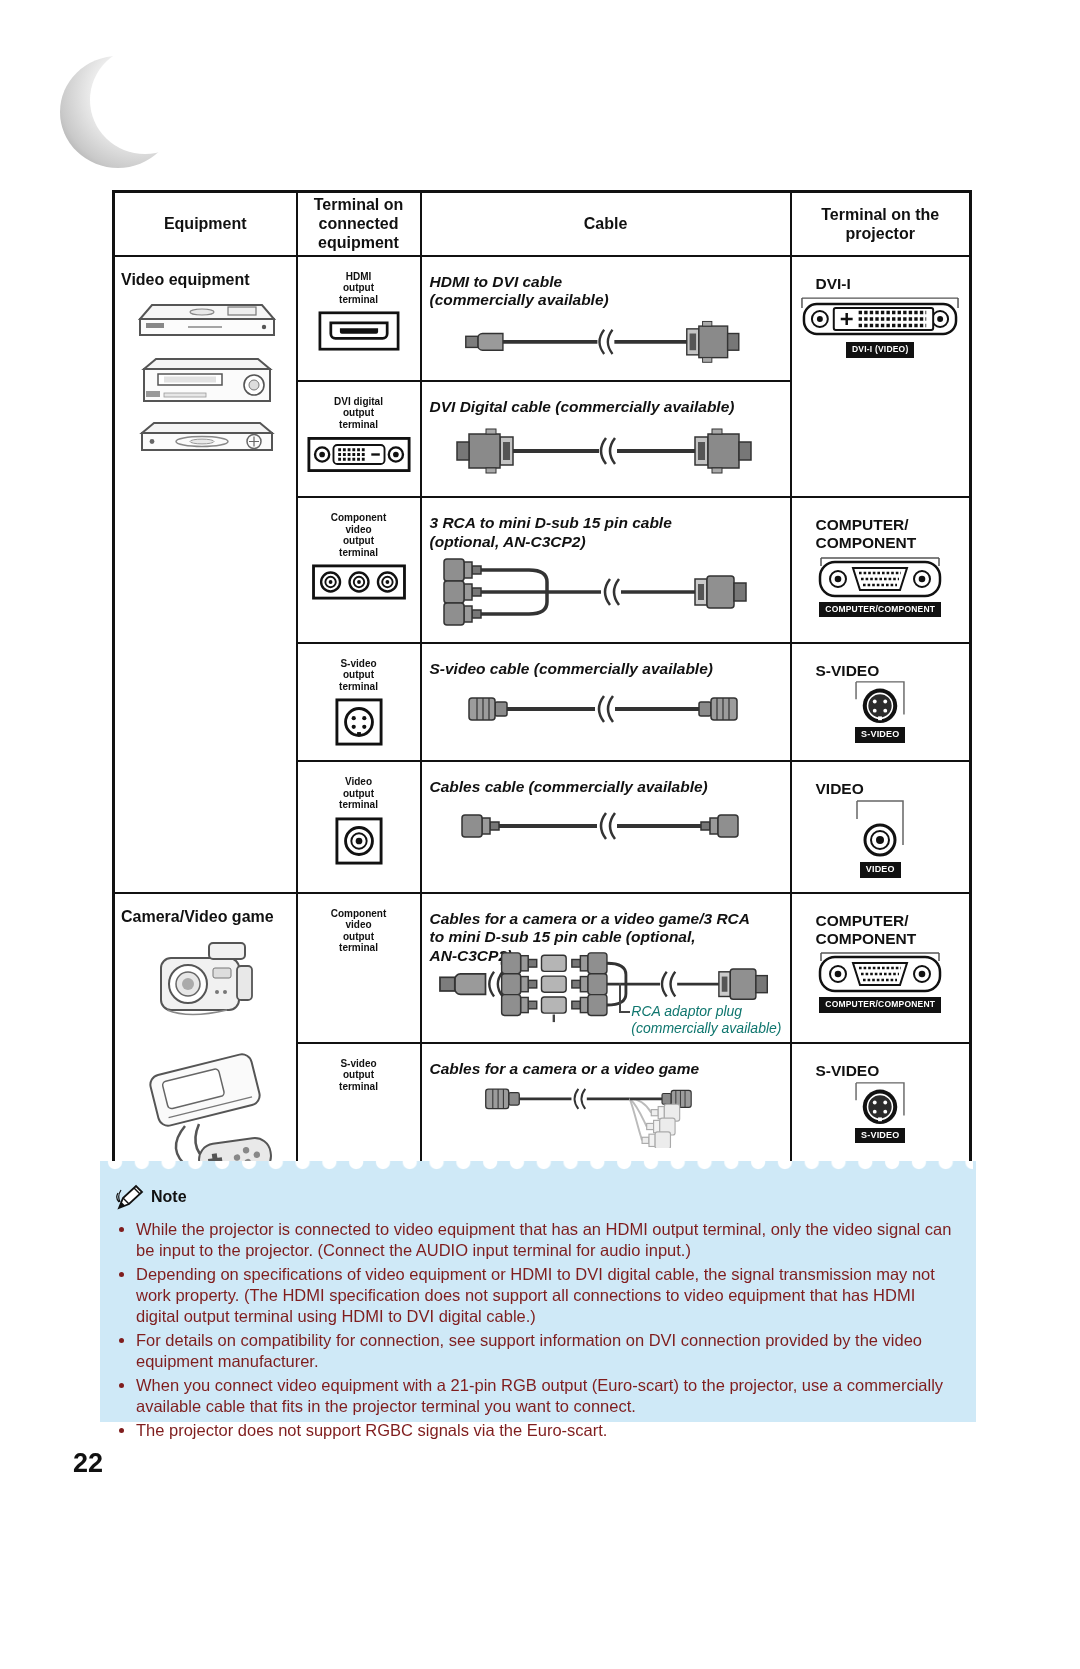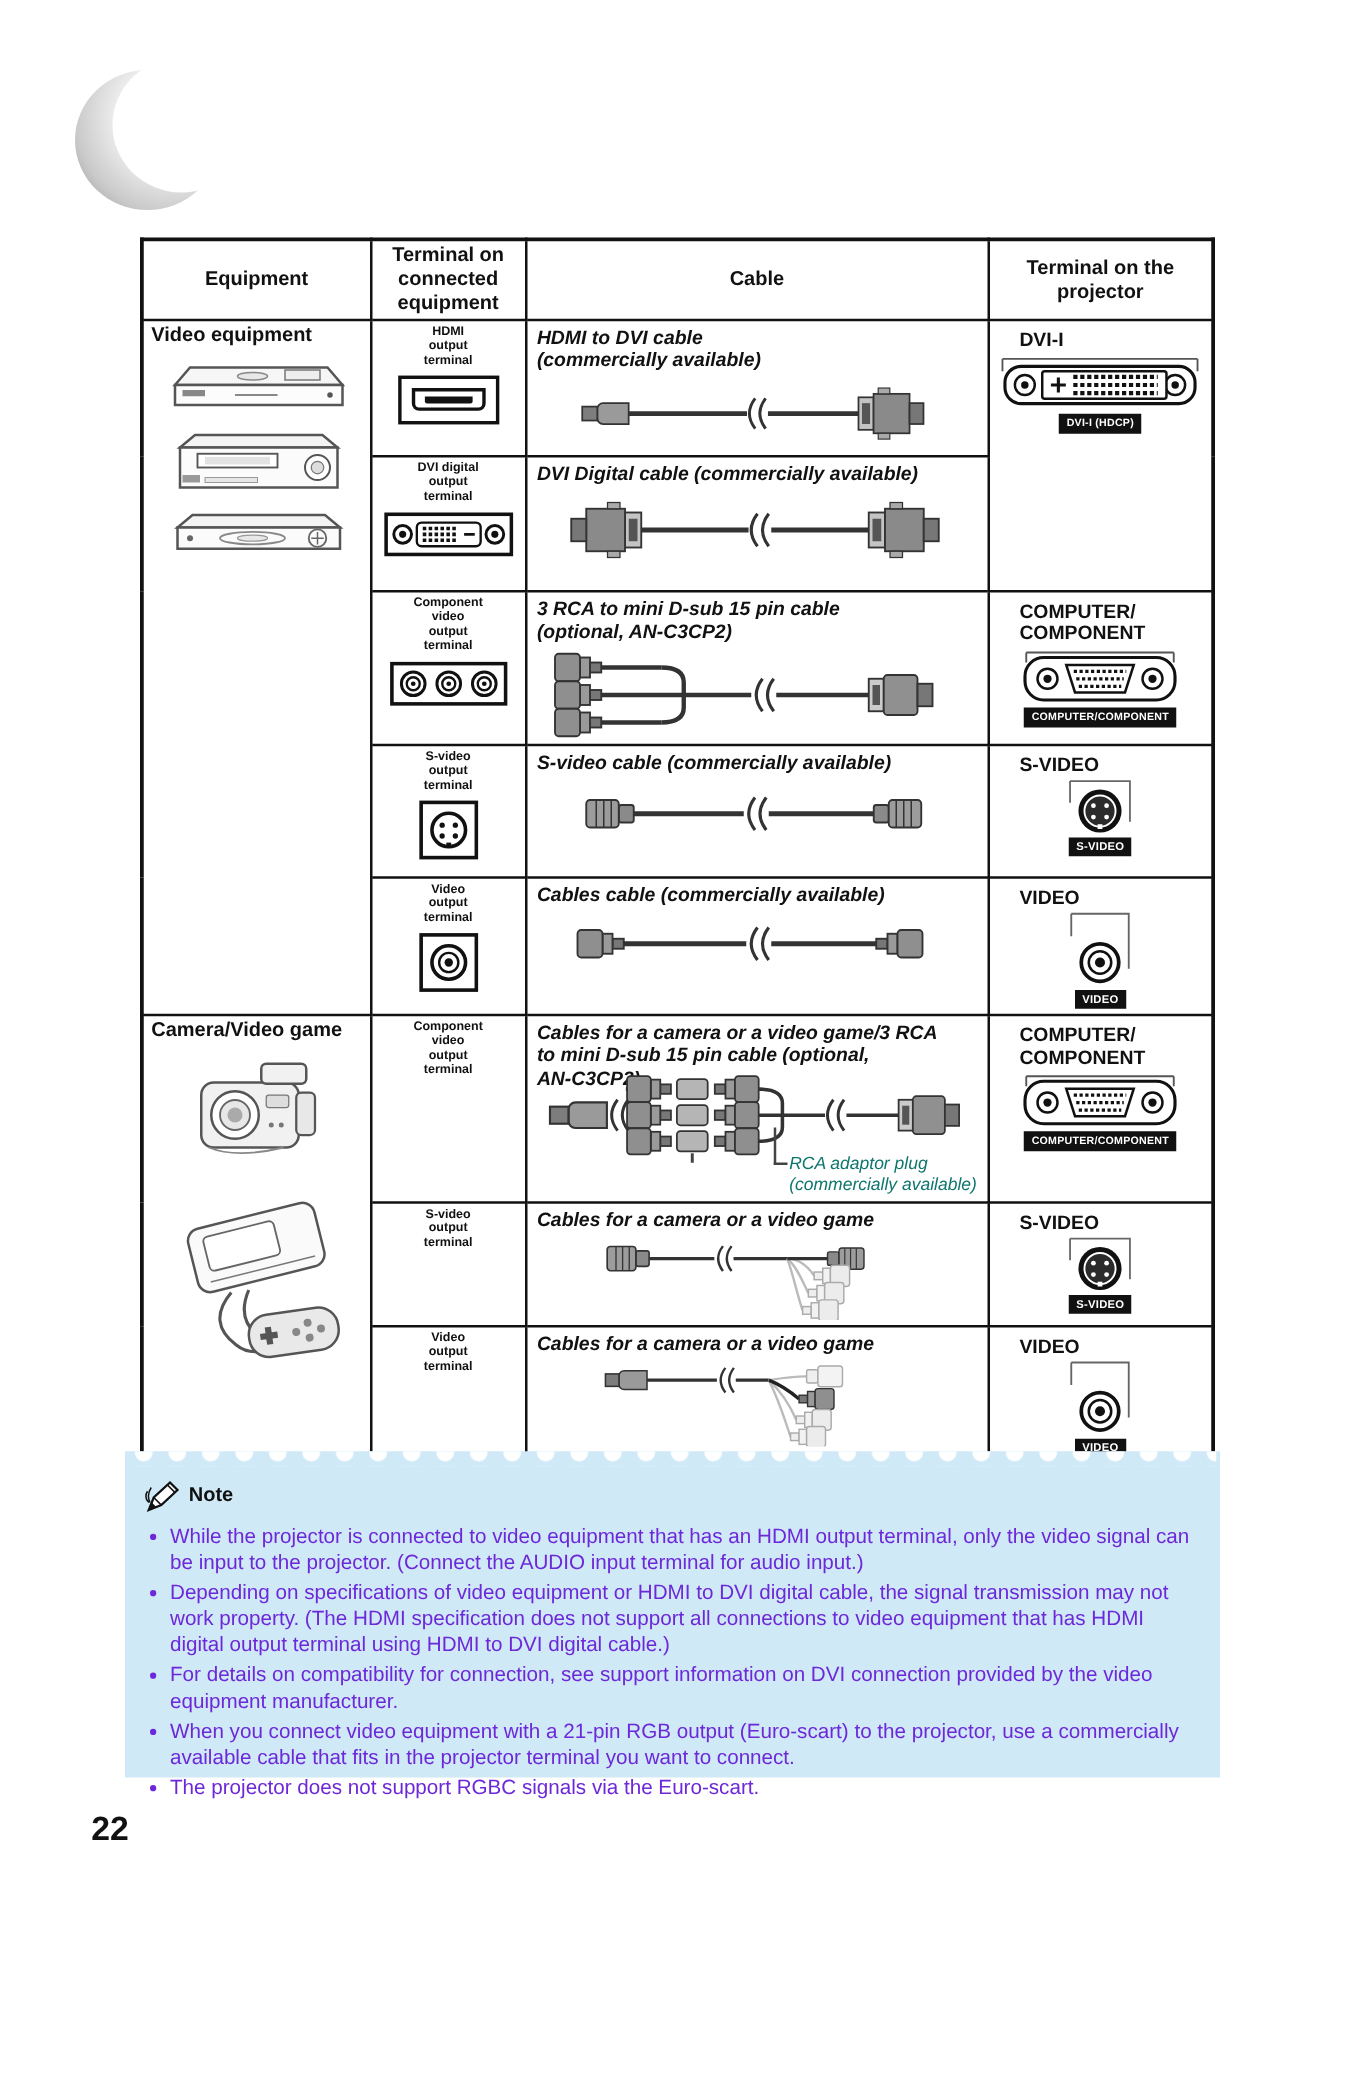--- a/index.html
+++ b/index.html
@@ -8,21 +8,21 @@
 
   
   .title-orb{position:absolute;left:60px;top:56px;width:116px;height:112px;border-radius:50%;
              background:radial-gradient(circle at 66% 34%, #ffffff 8%, #f1f1f1 38%, #c9c9c9 72%, #8f8f8f 100%);}
   .title-orb::after{content:"";position:absolute;left:30px;top:-10px;width:110px;height:108px;border-radius:50%;background:#fff;}
   .page-title{position:absolute;left:103px;top:102px;font-size:29px;font-weight:bold;letter-spacing:-0.8px;white-space:nowrap;}
 
   
   table.conn{position:absolute;left:112px;top:190px;border-collapse:collapse;table-layout:fixed;
              border:3px solid #111;}
-  table.conn th, table.conn td{border:2px solid #111;vertical-align:top;padding:3px 6px;}
+  table.conn th, table.conn td{border:2px solid #111;vertical-align:top;padding:14px 6px;}
   table.conn thead th{vertical-align:middle;text-align:center;font-size:16px;padding:2px;}
   th.th-small{font-size:12px;font-weight:bold;line-height:1.2;white-space:pre-line;}
   th.th-proj{font-size:15px;white-space:pre-line;line-height:1.2;}
   tr.hr{height:46px;} tr.h1{height:109px;} tr.h2{height:108px;} tr.h3{height:122px;}
   tr.h4{height:106px;} tr.h5{height:110px;} tr.h6{height:150px;} tr.h7{height:99px;} tr.h8{height:101px;}
 
   td.cell-equip{font-weight:bold;font-size:16px;padding:5px 6px;}
   .equip-label{margin-bottom:2px;}
   .dev{display:block;margin:10px auto 0 auto;}
   td.cell-term{text-align:center;font-weight:bold;font-size:10px;line-height:1.15;padding-top:5px;}
@@ -46,21 +46,21 @@
   .rca-note::before{content:"";position:absolute;left:-12px;top:-20px;width:9px;height:28px;
             border-left:2.5px solid #444;border-bottom:2.5px solid #444;}
 
   
   .note{position:absolute;left:100px;top:1161px;width:876px;height:261px;background:#cfe9f7;}
   .note::before{content:"";position:absolute;left:3px;right:3px;top:0;height:12px;
        background:radial-gradient(circle at 12px 1px, #fff 6.5px, rgba(255,255,255,0) 7.6px);
        background-size:26.8px 12px;background-repeat:repeat-x;}
   .note-head{display:flex;align-items:center;gap:5px;margin:22px 0 0 16px;font-weight:bold;font-size:16px;color:#111;}
   .note ul{margin:8px 14px 0 18px;padding-left:18px;}
-  .note li{font-size:16.5px;line-height:1.27;color:#6d28d9;margin-bottom:3px;}
+  .note li{font-size:16.5px;line-height:1.27;color:#7f1d1d;margin-bottom:3px;}
   .page-num{position:absolute;left:73px;top:1448px;font-size:27px;font-weight:bold;}
 </style>
 </head>
 <body>
 
 <svg width="0" height="0" style="position:absolute" aria-hidden="true">
 <defs>
   <g id="break-mark">
     <rect x="-4" y="-16" width="20" height="32" fill="#fff"></rect>
     <path d="M3 -13 q-10 13 0 26" fill="none" stroke="#333" stroke-width="2.5"></path>
@@ -314,21 +314,21 @@
             <use href="#break-mark" transform="translate(150,30)"></use>
             <line x1="164" y1="30" x2="242" y2="30" stroke="#333" stroke-width="4"></line>
             <use href="#dvi-plug" transform="translate(242,30)"></use>
           </svg>
         </td>
         <td class="cell-proj proj-mid" rowspan="2">
           <div class="proj-label">DVI-I</div>
           <svg class="proj-fig" width="164" height="44" viewBox="0 0 165 44">
               <use href="#proj-dvi"></use>
             </svg>
-          <div class="plate">DVI-I (HDCP)</div>
+          <div class="plate">DVI-I (VIDEO)</div>
         </td>
       </tr>
       <tr class="h2">
         <td class="cell-term">
           <div class="term-label">DVI digital
 output
 terminal</div>
           <svg width="104" height="37" viewBox="0 0 110 38">
               <use href="#dvi-port"></use>
             </svg>

